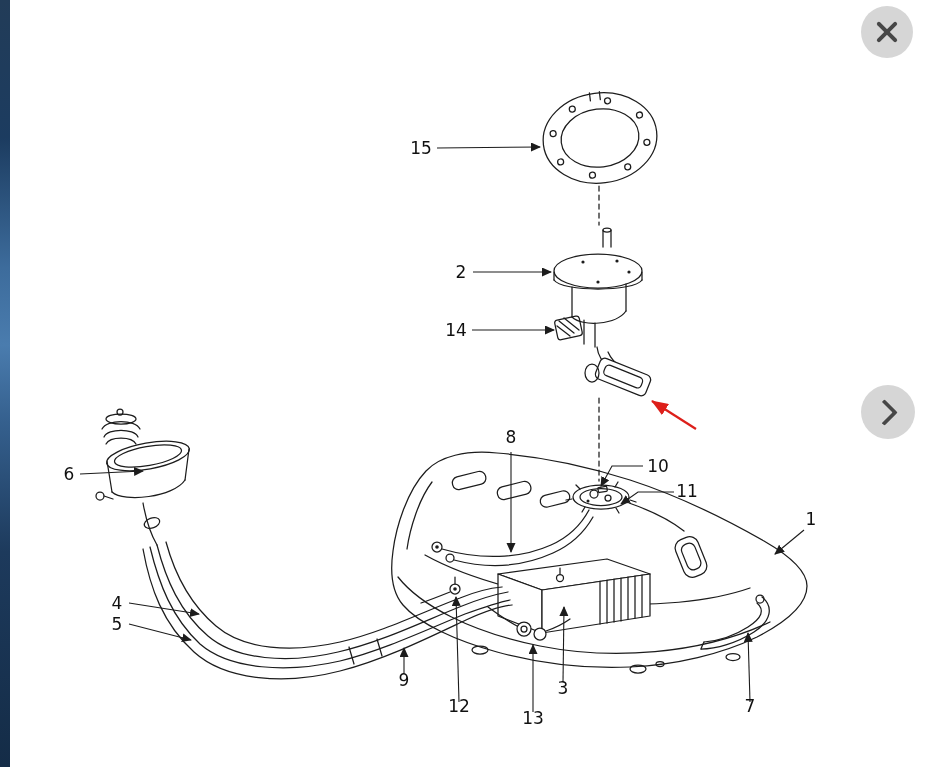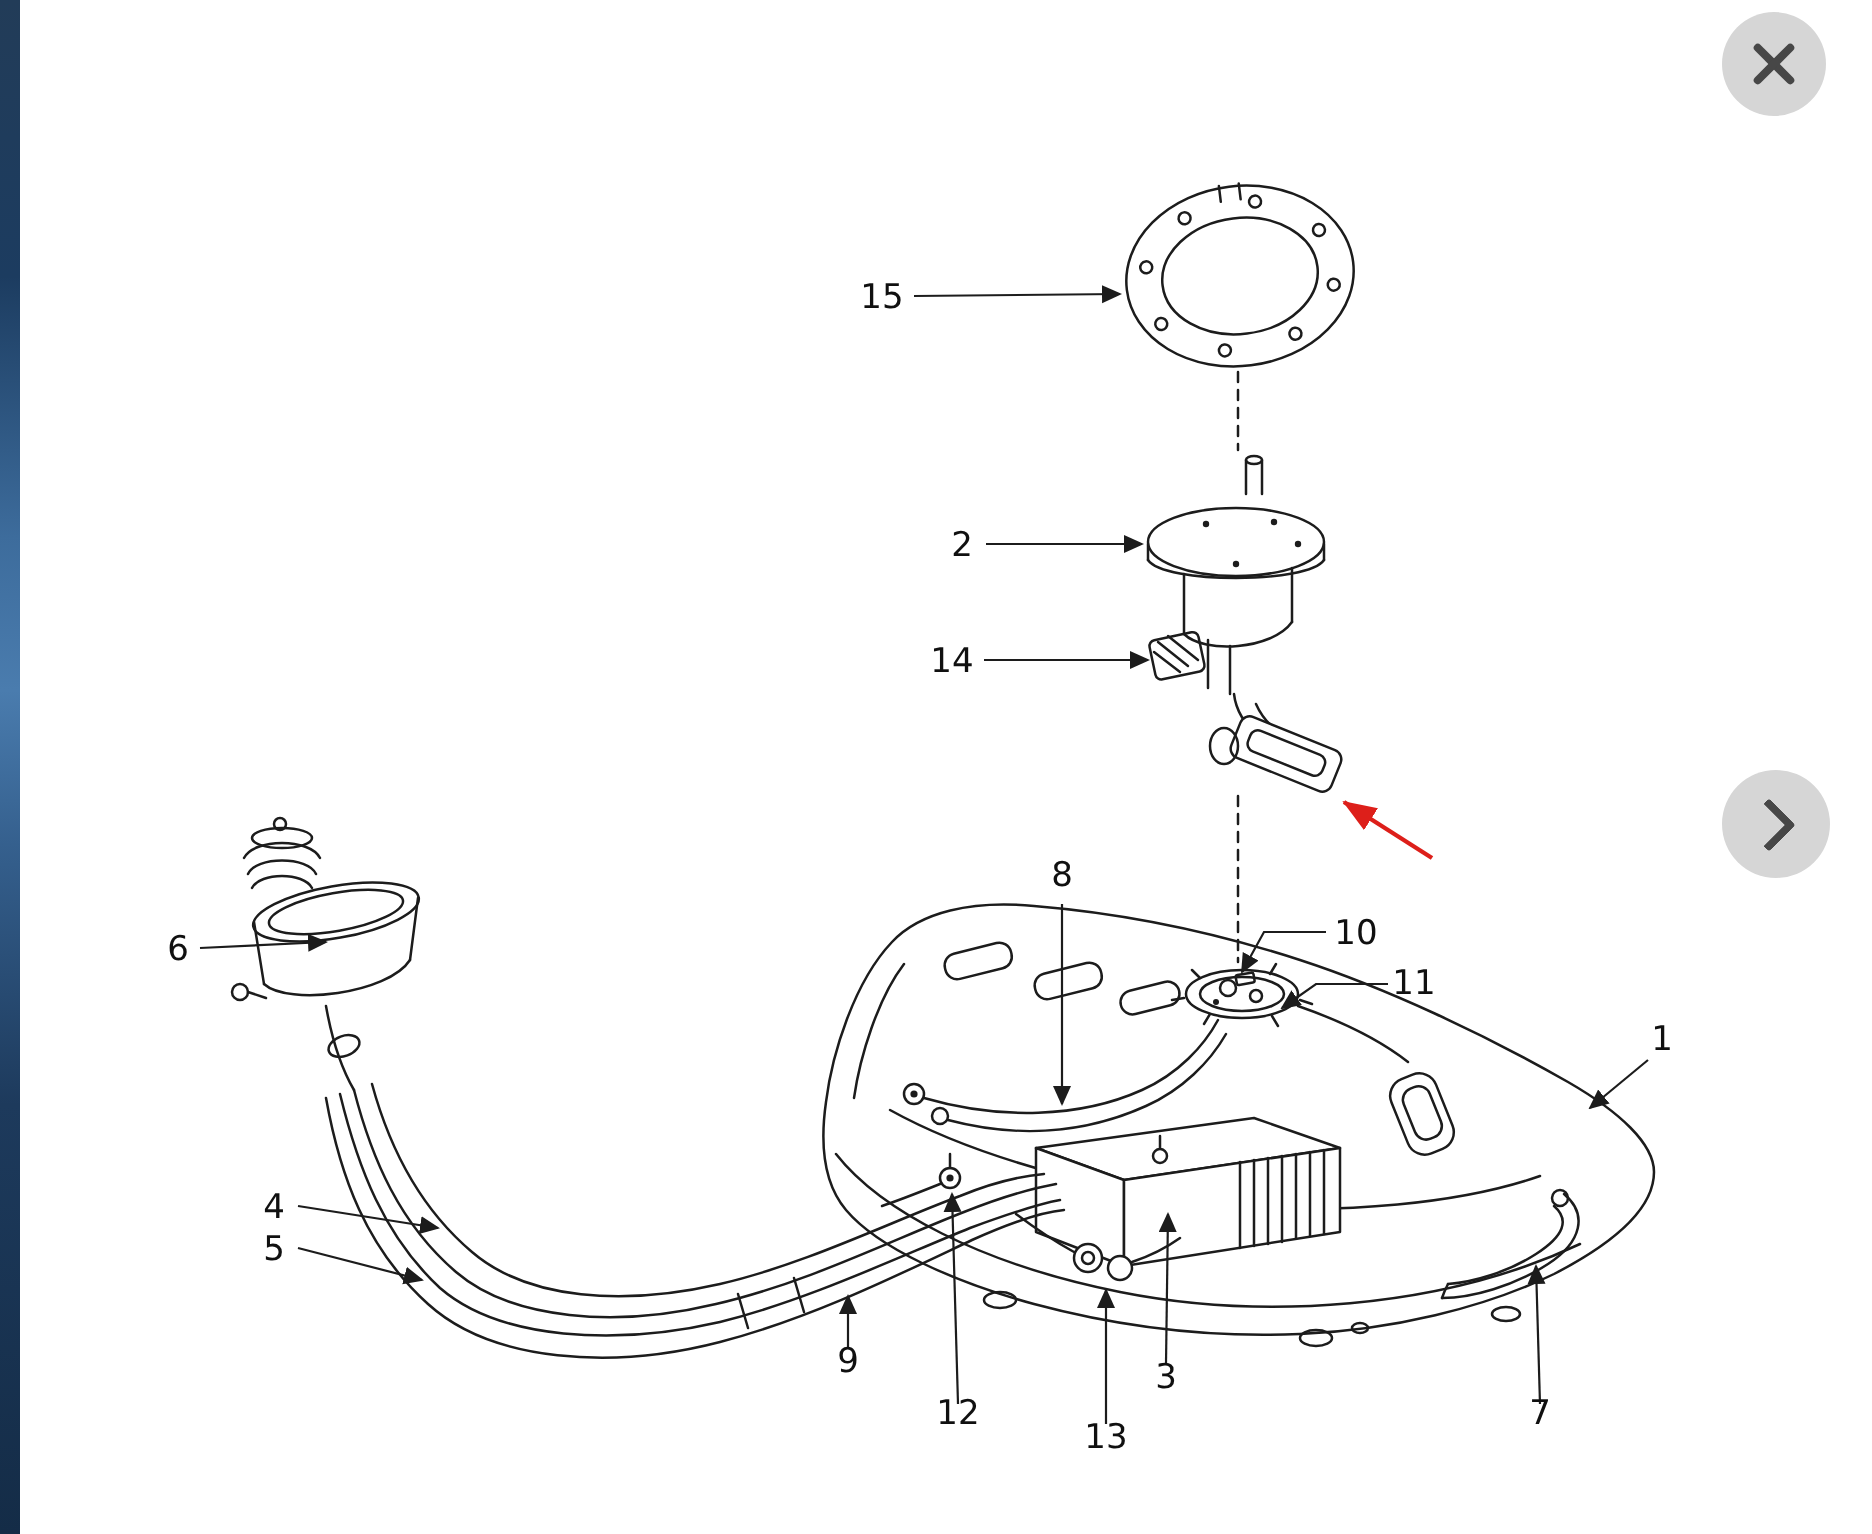--- a/index.html
+++ b/index.html
@@ -11,21 +11,21 @@
     display:flex;align-items:center;justify-content:center;cursor:pointer;padding:0;}
   #close-btn{width:52px;height:52px;right:23px;top:6px;}
   #next-btn{width:54px;height:54px;right:21px;top:385px;}
   .x-icon{position:relative;width:28px;height:28px;display:block;}
   .x-icon::before,.x-icon::after{content:"";position:absolute;left:50%;top:50%;width:27px;height:4px;
     background:var(--button_icon,#474747);border-radius:2px;}
   .x-icon::before{transform:translate(-50%,-50%) rotate(45deg);}
   .x-icon::after{transform:translate(-50%,-50%) rotate(-45deg);}
   .chev-icon{display:block;width:15px;height:15px;border-top:4px solid var(--button_icon,#474747);
     border-right:4px solid var(--button_icon,#474747);transform:rotate(45deg);border-radius:2px;margin-right:7px;}
-  .diagram-wrap{position:absolute;inset:0;margin-left:20px;}
+  .diagram-wrap{position:absolute;inset:0;}
   svg{display:block;}
   .ln{stroke:var(--line,#1c1c1c);fill:none;stroke-width:1.25;stroke-linecap:round;stroke-linejoin:round;}
   .lnw{stroke:var(--line,#1c1c1c);fill:#fff;stroke-width:1.25;stroke-linejoin:round;}
   .dash{stroke-dasharray:5 4;}
   .dot{fill:var(--line,#1c1c1c);stroke:none;}
   .leader{stroke:var(--line,#1c1c1c);fill:none;stroke-width:1.1;marker-end:url(#arr);}
   .plabel{font-family:"DejaVu Sans",sans-serif;font-size:17px;fill:var(--label_text,#101010);}
   .redline{stroke:var(--highlight_arrow,#dd1f1a);stroke-width:2.2;fill:none;marker-end:url(#arrR);}
 </style>
 </head>

